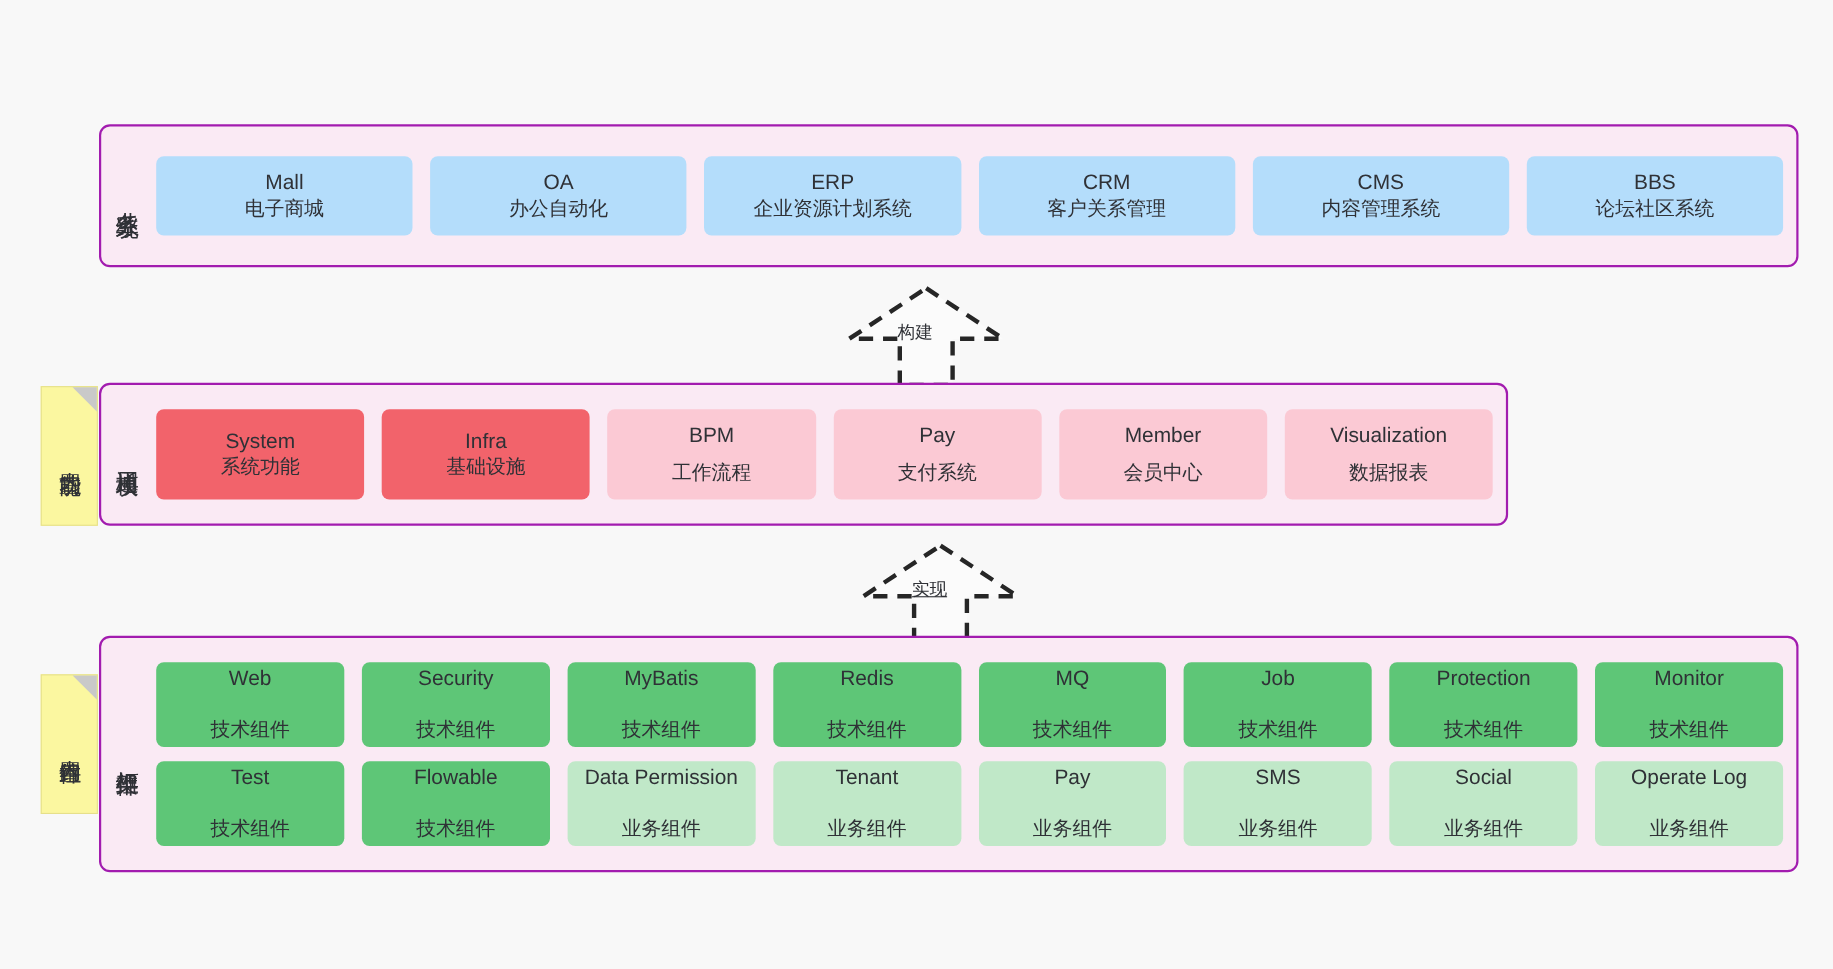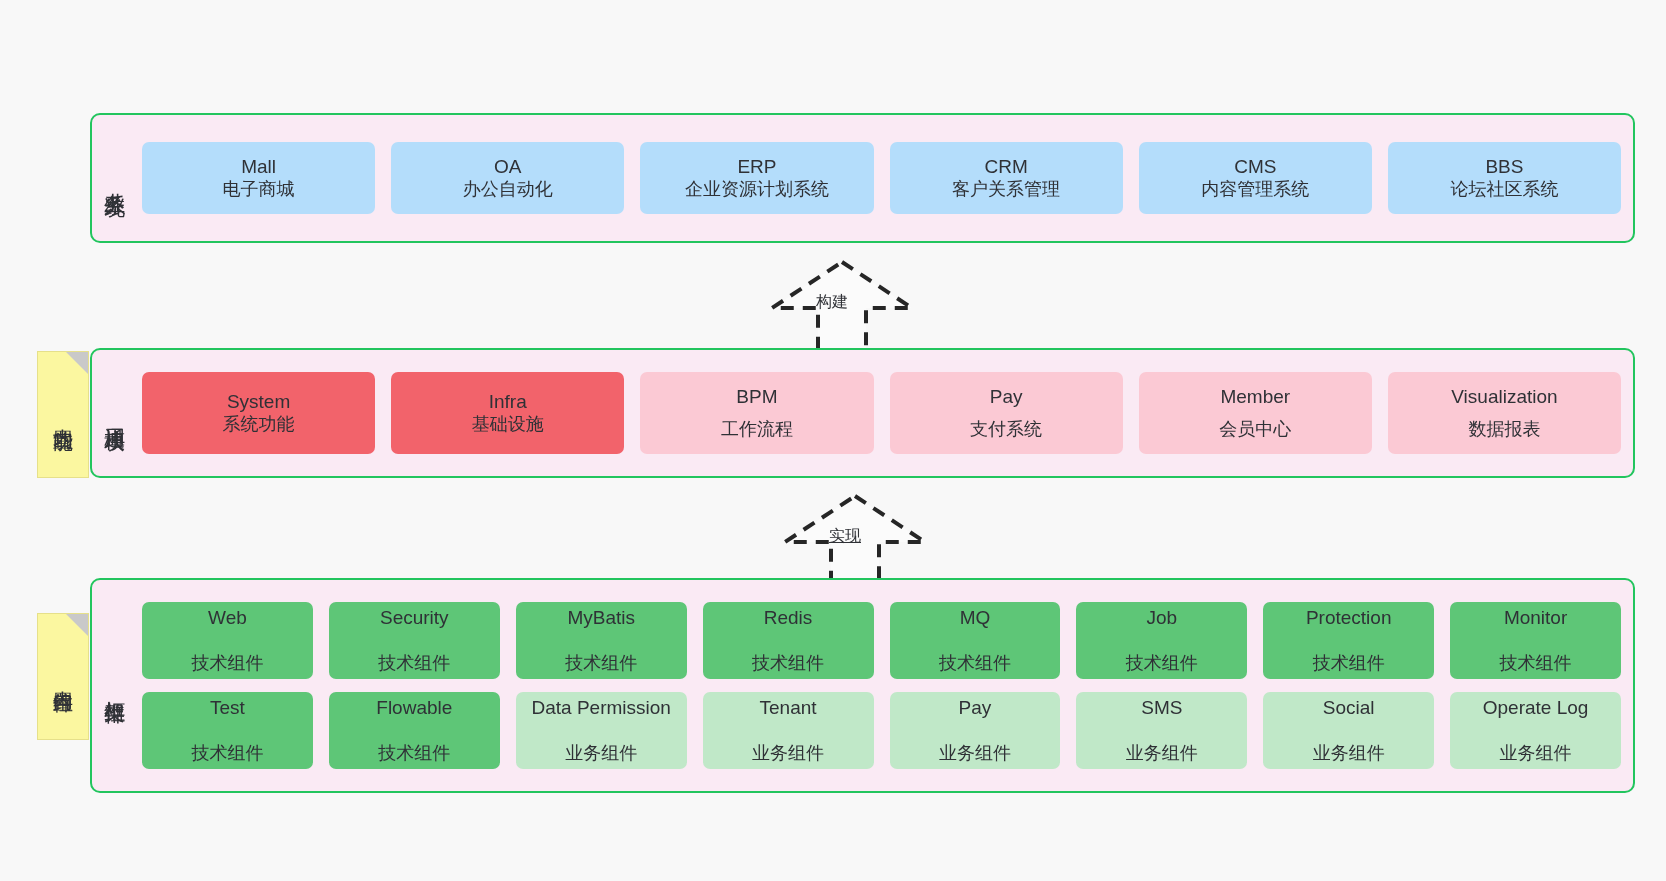--- a/index.html
+++ b/index.html
@@ -21,21 +21,21 @@
     left: 0; top: 0;
     width: 1666px;
     height: 881px;
   }
 
   
   .layer {
     position: absolute;
     box-sizing: border-box;
     background: #faeaf4;
-    border: 2px solid #22c55e;
+    border: 2px solid #a21caf;
     border-radius: 10px;
     display: flex;
     align-items: stretch;
   }
   .layer-title {
     flex: 0 0 auto;
     width: 46px;
     display: flex;
     align-items: center;
     justify-content: center;
@@ -79,21 +79,21 @@
 
   
   .c-blue      { background: #b4ddfb; }
   .c-red       { background: #f2636b; }
   .c-pink      { background: #fbc9d4; gap: 10px; }
   .c-green     { background: #5ec677; }
   .c-lightgreen{ background: #c0e8c8; }
 
   
   #layer-business { left: 90px;  top: 113px; width: 1545px; height: 130px; }
-  #layer-modules  { left: 90px;  top: 348px; width: 1545px; height: 130px; }
+  #layer-modules  { left: 90px;  top: 348px; width: 1281px; height: 130px; }
   #layer-frame    { left: 90px;  top: 578px; width: 1545px; height: 215px; }
 
   #layer-business .cell { height: 72px; }
   #layer-modules  .cell { height: 82px; }
   #layer-frame    .cell { height: 77px; justify-content: space-between; }
 
   
   .note {
     position: absolute;
     box-sizing: border-box;

